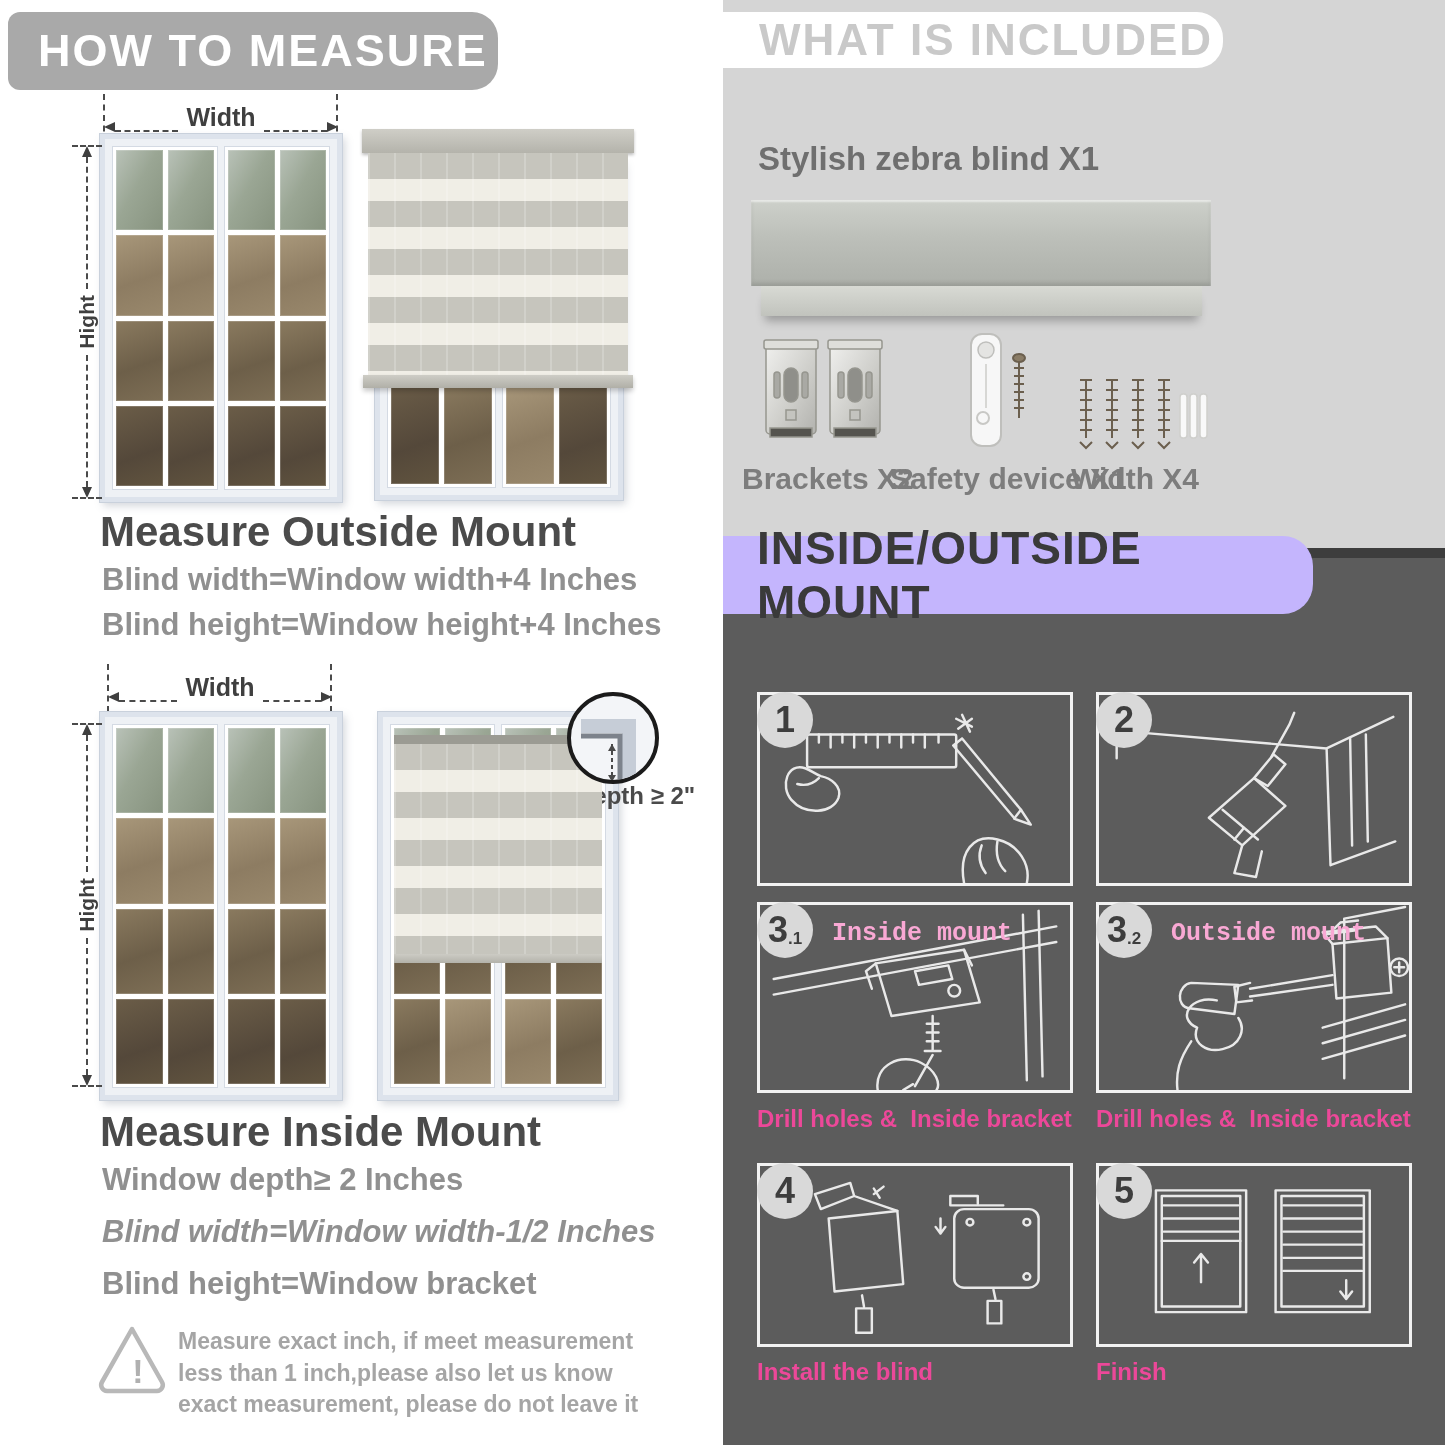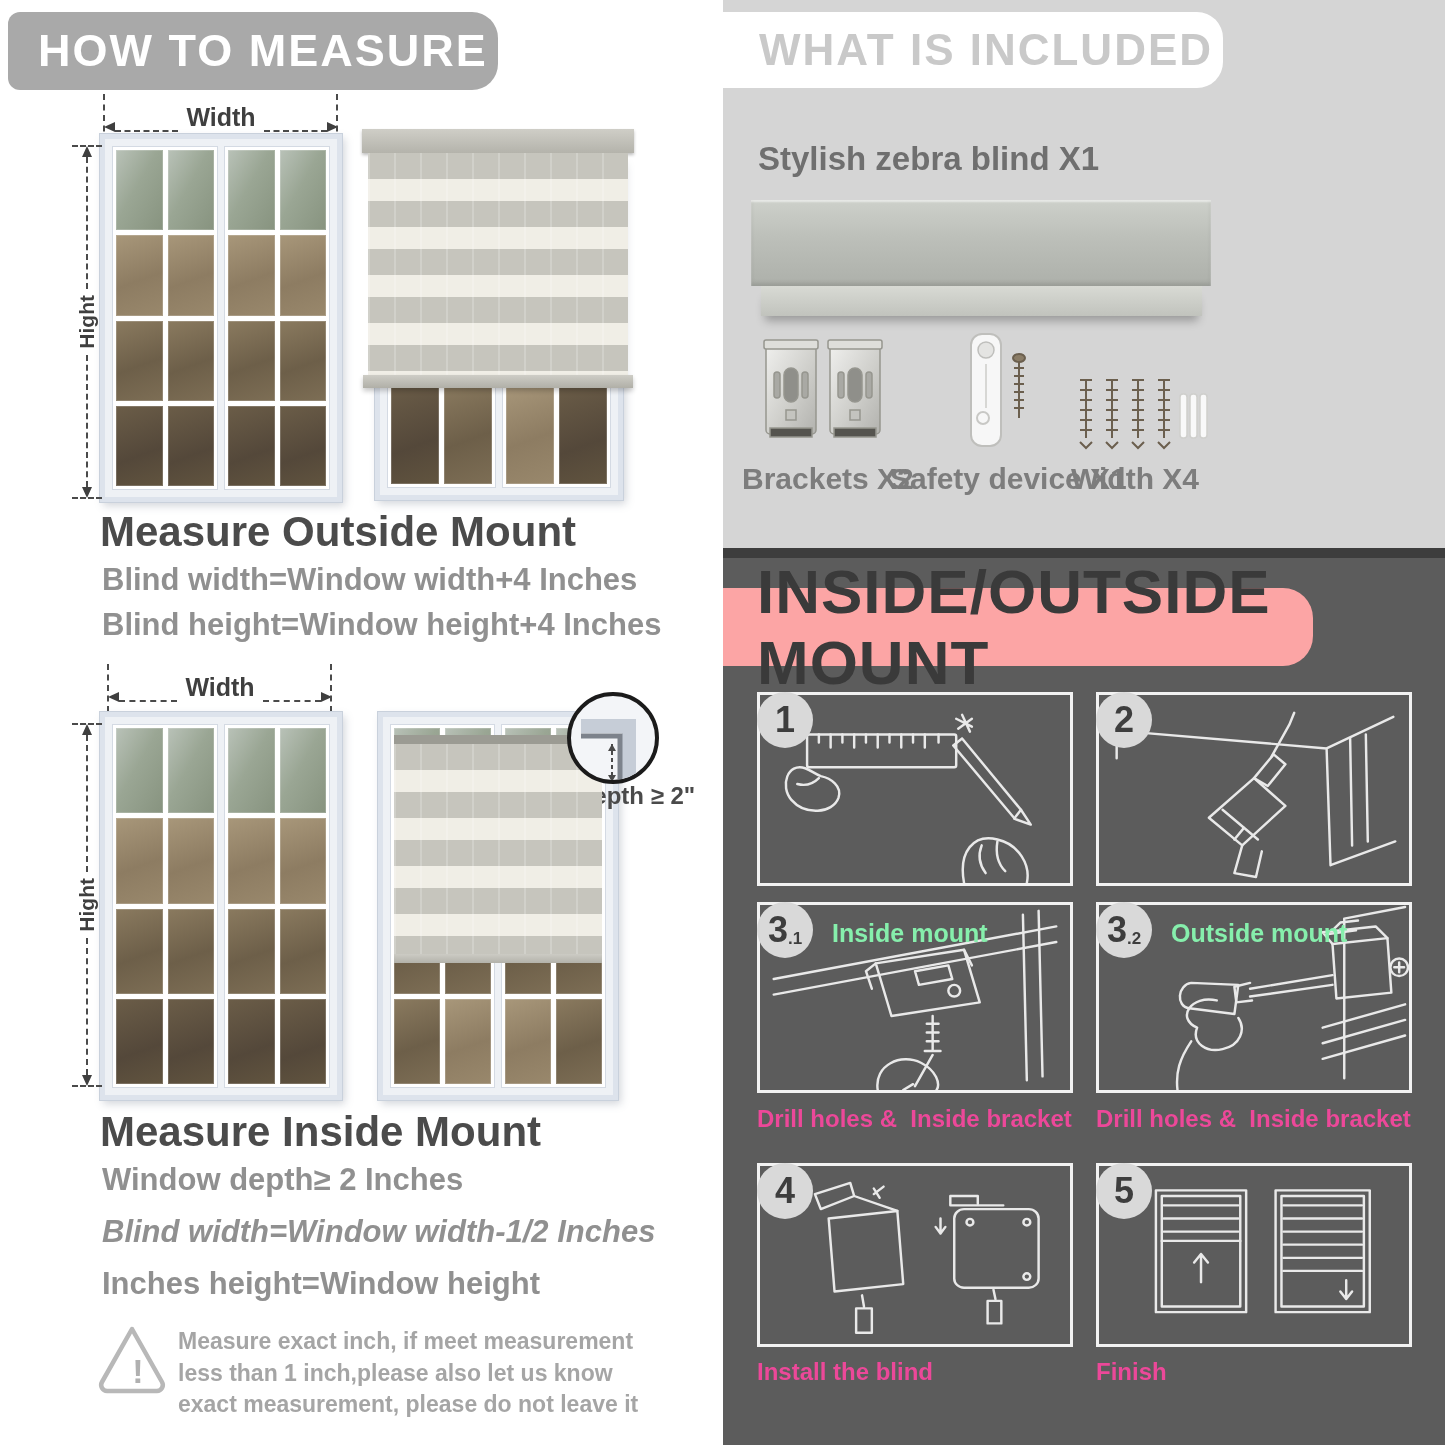--- a/index.html
+++ b/index.html
@@ -4,24 +4,24 @@
 <style>
   * { box-sizing: border-box; margin: 0; padding: 0; }
   html,body { background:#fff; }
   body { font-family: "Liberation Sans", sans-serif; }
   .canvas { position:relative; width:1445px; height:1445px; background:#fff; overflow:hidden; }
 
   
   .hdr-bar { position:absolute; display:flex; align-items:center; font-weight:bold; }
   .htm-hdr { left:8px; top:12px; width:490px; height:78px; background:#a9a9a9;
              border-radius:12px 26px 26px 12px; color:#fff; font-size:45px; letter-spacing:2px; padding-left:30px; }
-  .wi-hdr  { left:723px; top:12px; width:500px; height:76px; background:#fff;
+  .wi-hdr  { left:723px; top:12px; width:500px; height:56px; background:#fff;
              border-radius:0 26px 26px 0; color:#c9c9c9; font-size:44px; letter-spacing:2px; padding-left:36px; }
-  .iom-hdr { left:723px; top:588px; width:590px; height:78px; background:#fca5a5;
-             border-radius:0 30px 30px 0; color:#3a3a3a; font-size:62px; letter-spacing:1px; padding-left:34px; }
+  .iom-hdr { left:723px; top:536px; width:590px; height:78px; background:#c4b5fd;
+             border-radius:0 30px 30px 0; color:#3a3a3a; font-size:46px; letter-spacing:1px; padding-left:34px; }
 
   
   .right-top { position:absolute; left:723px; top:0; width:722px; height:548px; background:#d5d5d5; }
   .divider   { position:absolute; left:723px; top:548px; width:722px; height:10px; background:#3d3d3d; }
   .right-bot { position:absolute; left:723px; top:558px; width:722px; height:887px; background:#5c5c5c; }
 
   
   .window { position:absolute; background:#eef1f5; border:5px solid #dde3ec; padding:8px;
             box-shadow: 0 0 0 1px #c9d1dc, 3px 4px 8px rgba(100,110,130,.28); }
   .glass  { height:100%; display:flex; gap:8px; }
@@ -81,21 +81,21 @@
   
   .magnifier { position:absolute; left:567px; top:692px; width:92px; height:92px; border:4px solid #1b1b1b;
                border-radius:50%; background:#f3f5f8; overflow:hidden; z-index:5; }
 
   
   .panel { position:absolute; width:316px; border:3px solid #f2f2f2; background:#5c5c5c; }
   .badge { position:absolute; left:-3px; top:-3px; width:56px; height:56px; border-radius:50%;
            background:#d9d9d9; color:#3e3e3e; display:flex; align-items:center; justify-content:center;
            font-weight:bold; font-size:36px; z-index:2; }
   .badge .sub { font-size:17px; align-self:flex-end; margin-bottom:9px; }
-  .inner-label { position:absolute; left:72px; top:14px; font-weight:bold; font-size:25px; color:#86efac; z-index:2; white-space:nowrap; }
+  .inner-label { position:absolute; left:72px; top:14px; font-weight:bold; font-size:25px; color:#f9a8d4; z-index:2; white-space:nowrap;font-family:Liberation Mono, monospace; }
   .caption { position:absolute; font-weight:bold; font-size:24px; color:#ec4899; white-space:pre-wrap; }
   .step-art { position:absolute; inset:0; width:100%; height:100%; }
   .step-art path, .step-art rect, .step-art circle, .step-art line {
       stroke:#e9e9e9; stroke-width:2.5; fill:none; stroke-linecap:round; stroke-linejoin:round; }
 
   .hw-icon { position:absolute; }
 </style>
 </head>
 <body>
 
@@ -261,21 +261,21 @@
       <path d="M10 40 L49 40 L49 92" stroke="#7d838c" stroke-width="5" fill="none"></path>
       <path d="M41 48 L41 86" stroke="#4a4a4a" stroke-width="2" stroke-dasharray="4 3" fill="none"></path>
       <path d="M41 48 l-4 7 h8 z M41 86 l-4 -7 h8 z" fill="#4a4a4a" stroke="none"></path>
     </svg>
   </div>
   <div class="depth-label" style="left:576px; top:782px;">Depth ≥ 2"</div>
 
   <div class="sec-title" style="left:100px; top:1108px;">Measure Inside Mount</div>
   <div class="sec-line" style="left:102px; top:1162px;">Window depth≥ 2 Inches</div>
   <div class="sec-line" style="left:102px; top:1214px;font-style:italic;">Blind width=Window width-1/2 Inches</div>
-  <div class="sec-line" style="left:102px; top:1266px;">Inches height=Window height</div>
+  <div class="sec-line" style="left:102px; top:1266px;">Blind height=Window bracket</div>
 
   <svg style="position:absolute; left:95px; top:1322px;" width="74" height="72" viewBox="0 0 74 72">
     <path d="M37 7 L67 60 a6 6 0 0 1 -5 9 H12 a6 6 0 0 1 -5 -9 Z" fill="none" stroke="#b8b8b8" stroke-width="4.5" stroke-linejoin="round"></path>
   </svg>
   <div style="position:absolute; left:128px; top:1352px; width:20px; text-align:center; font-weight:bold; font-size:34px; color:#b0b0b0;">!</div>
   <div class="note-text" style="left:178px; top:1326px; width:492px;">Measure exact inch, if meet measurement less than 1 inch,please also let us know exact measurement, please do not leave it</div>
 
   <div class="right-top"></div>
   <div class="hdr-bar wi-hdr">
     <span>WHAT IS INCLUDED</span>

